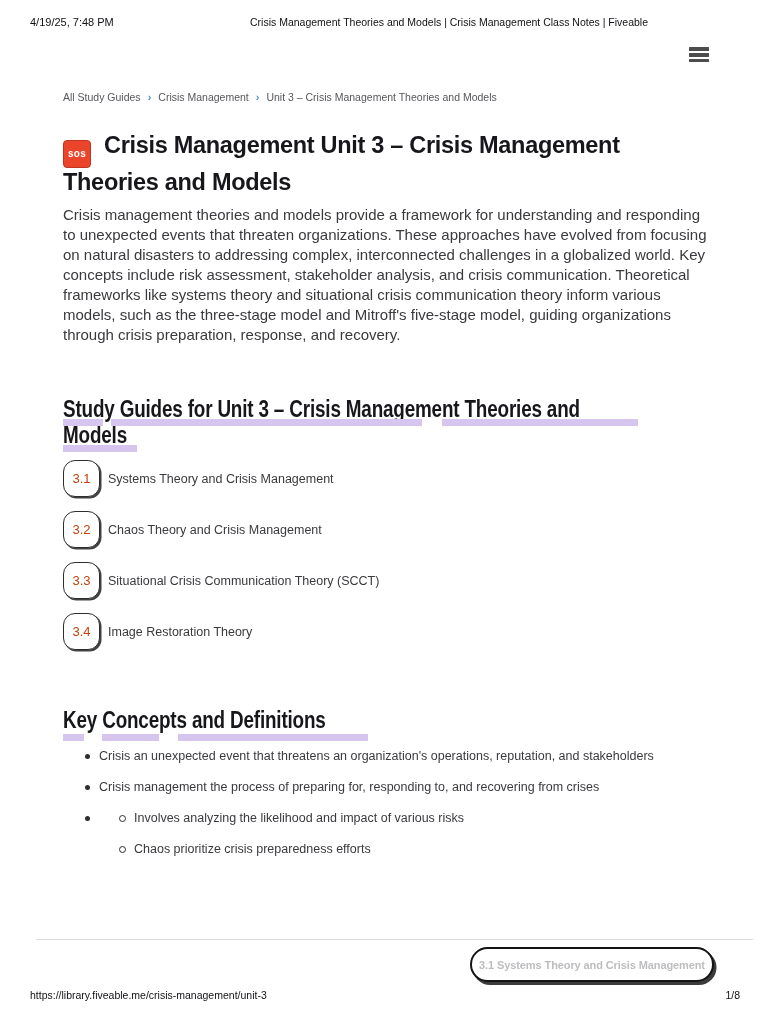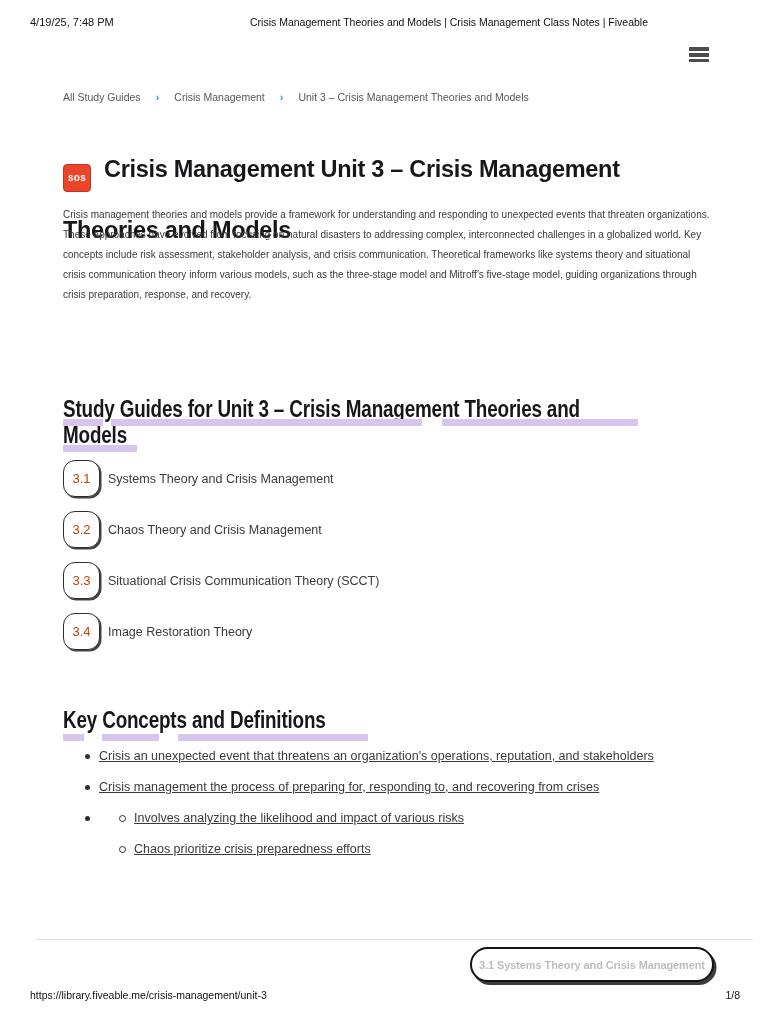--- a/index.html
+++ b/index.html
@@ -14,35 +14,35 @@
   .pf-url { position:absolute; left:30px; top:989px; font-size:10.5px; color:#101114; }
   .pf-page { position:absolute; right:28px; top:989px; font-size:10.5px; color:#101114; }
 
   
   .menu-btn { position:absolute; left:688px; top:46px; width:24px; height:20px;
     background:none; border:none; cursor:pointer; padding:1px; }
   .menu-bar { width:20px; height:3.6px; background:#4d4d4d; margin-bottom:2.2px; border-radius:0.5px; }
 
   
   .breadcrumb { position:absolute; left:63px; top:91px; display:flex; align-items:center;
-    gap:15px; font-size:10.5px; color:#56575b; }
+    gap:7px; font-size:10.5px; color:#56575b; }
   .crumb { color:#56575b; cursor:pointer; }
   .chev { color:#4f90cf; font-weight:700; font-size:11px; line-height:1; }
 
   
   .h1 { position:absolute; left:63px; top:131px; width:690px; font-size:23.5px;
     font-weight:700; color:#17161a; line-height:29px; letter-spacing:-0.3px; }
-  .h1 .line { display:block;margin-top:24px; }
+  .h1 .line { display:block; }
   .sos-badge { display:inline-block; width:28px; height:28px; background:#ea442b;
     border:1px solid #c03420; border-radius:4px; color:#fff; font-size:10px; font-weight:700;
     text-align:center; line-height:26px; letter-spacing:0.3px; vertical-align:-4px;
     margin-right:13px; }
 
   
-  .intro { position:absolute; left:63px; top:205px; width:648px; font-size:10px;
+  .intro { position:absolute; left:63px; top:205px; width:648px; font-size:15px;
     line-height:20px; color:#3a3a3e; }
 
   
   .h2wrap { position:absolute; left:63px; width:690px; }
   .h2wrap.sg { top:396px; height:62px; }
   .h2wrap.kc { top:707px; height:40px; }
   .h2text { font-size:23px; font-weight:700; color:#17161a; line-height:26px;
     letter-spacing:-0.2px; white-space:nowrap; transform:scaleX(0.82);
     transform-origin:0 0; }
   .h2text .line { display:block; }
@@ -53,21 +53,21 @@
   .sg-item { display:flex; align-items:center; margin-bottom:14px; cursor:pointer; }
   .sg-badge { width:37px; height:37px; background:#fff; border:1.6px solid #2e2e2e;
     border-radius:12px; box-shadow:1.5px 1.5px 0 rgba(46,46,46,0.9);
     display:flex; align-items:center; justify-content:center;
     font-size:13px; color:#c2410c; flex:0 0 auto; }
   .sg-label { margin-left:8px; font-size:12.5px; color:#3a3a3e; }
 
   
   .bullets { position:absolute; left:63px; top:746px; width:662px; font-size:12.5px;
     line-height:20px; color:#3a3a3e; }
-  .li { position:relative; padding-left:36px; margin-bottom:11px;text-decoration:underline; }
+  .li { position:relative; padding-left:36px; margin-bottom:11px; }
   .li .dot { position:absolute; left:22px; top:7.5px; width:5px; height:5px;
     background:#2e2e2e; border-radius:50%; }
   .li.mb0 { margin-bottom:0; }
   .li.sub { padding-left:71px; }
   .li.sub .ring { position:absolute; left:56px; top:6.5px; width:7px; height:7px;
     border:1.5px solid #2e2e2e; border-radius:50%; background:#fff; }
 
   
   .divider { position:absolute; left:36px; top:939px; width:717px; height:1px;
     background:#dcdcdc; }

